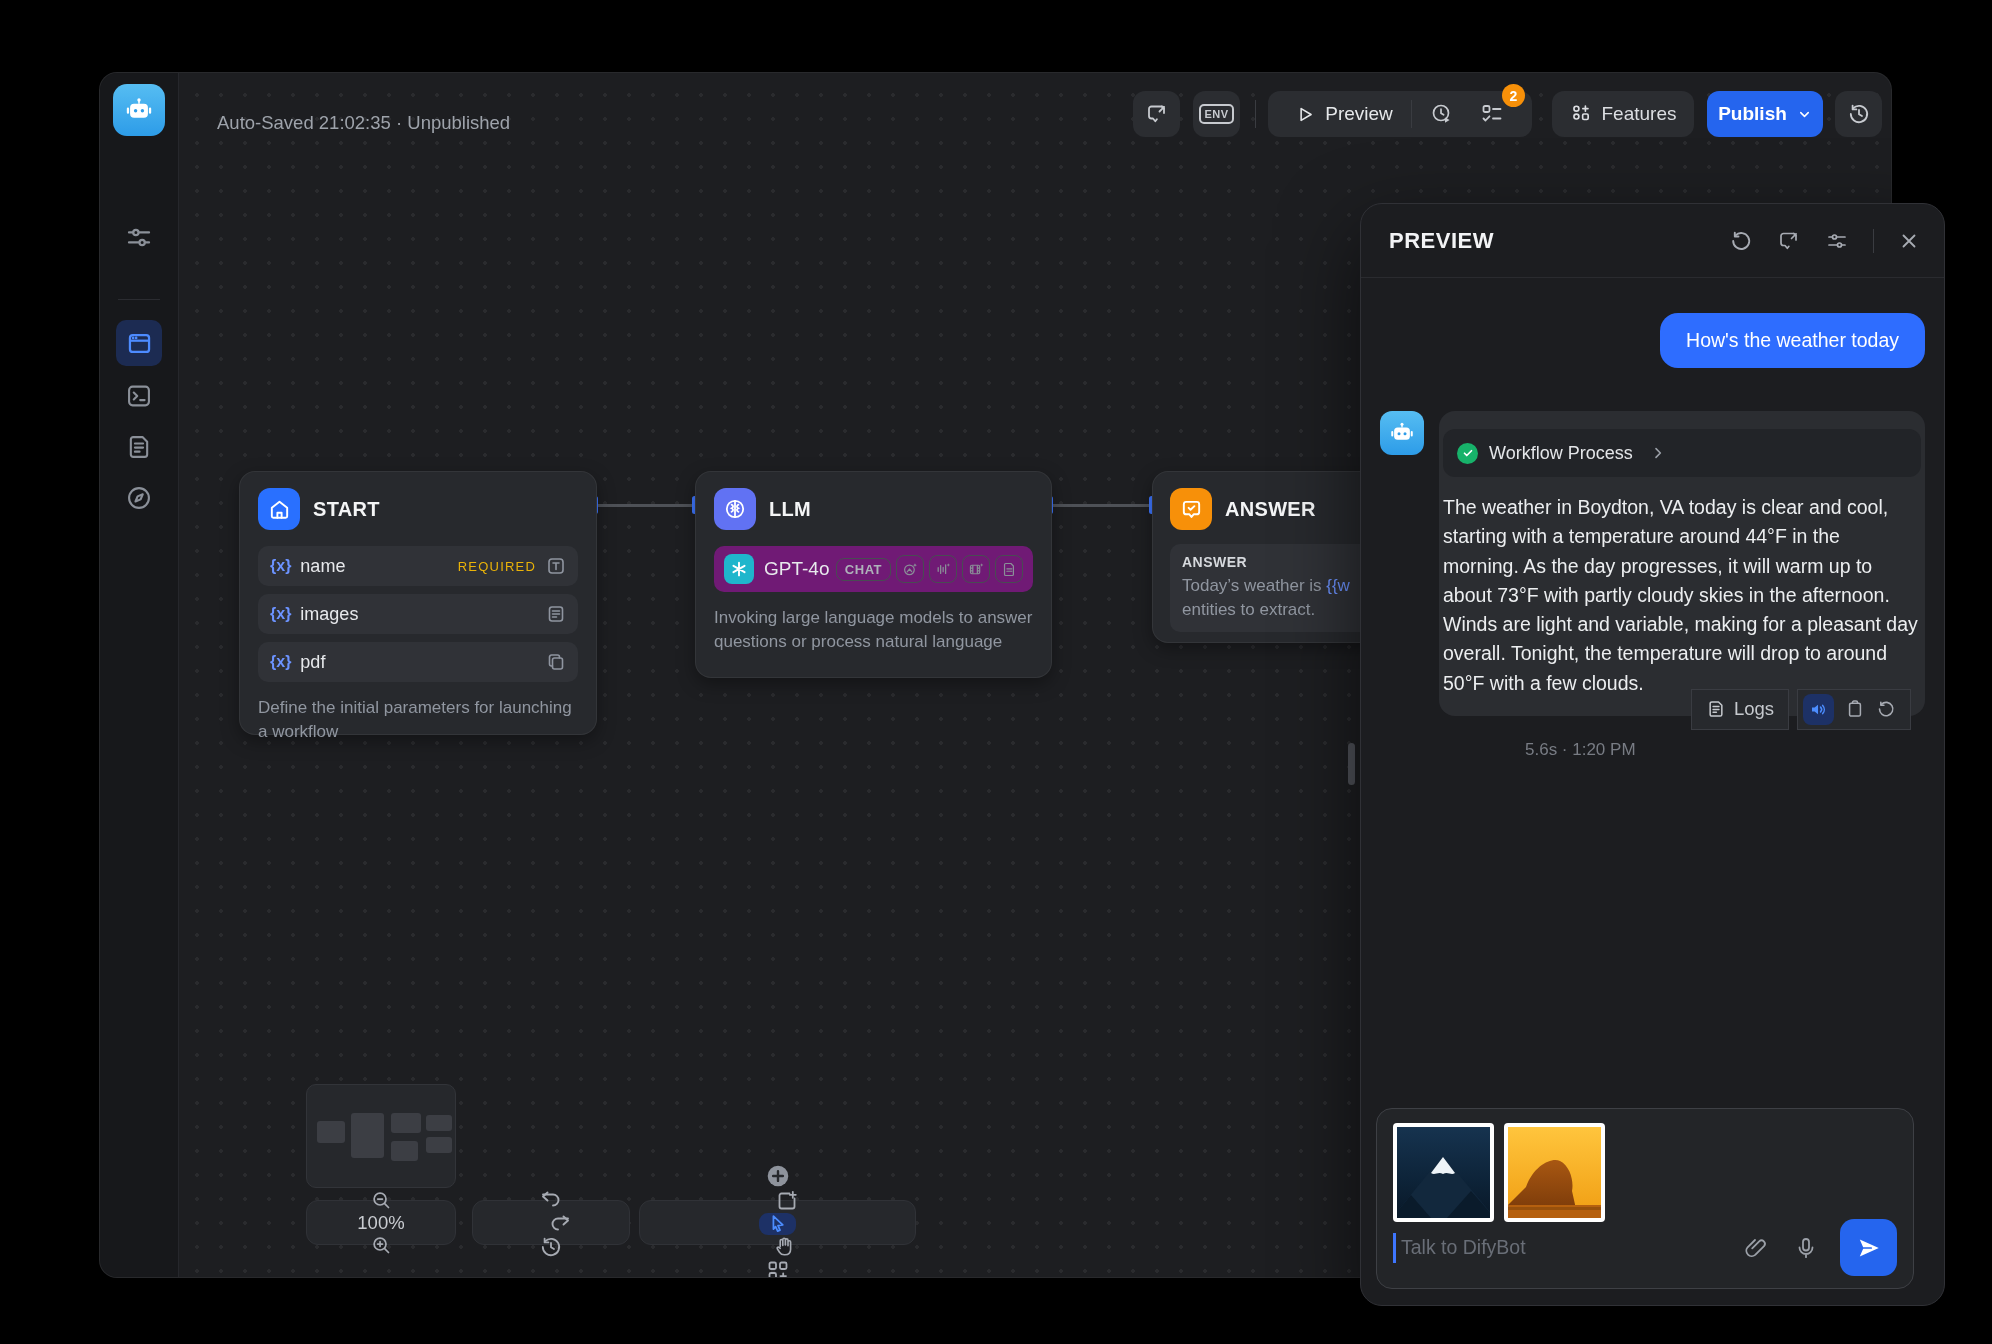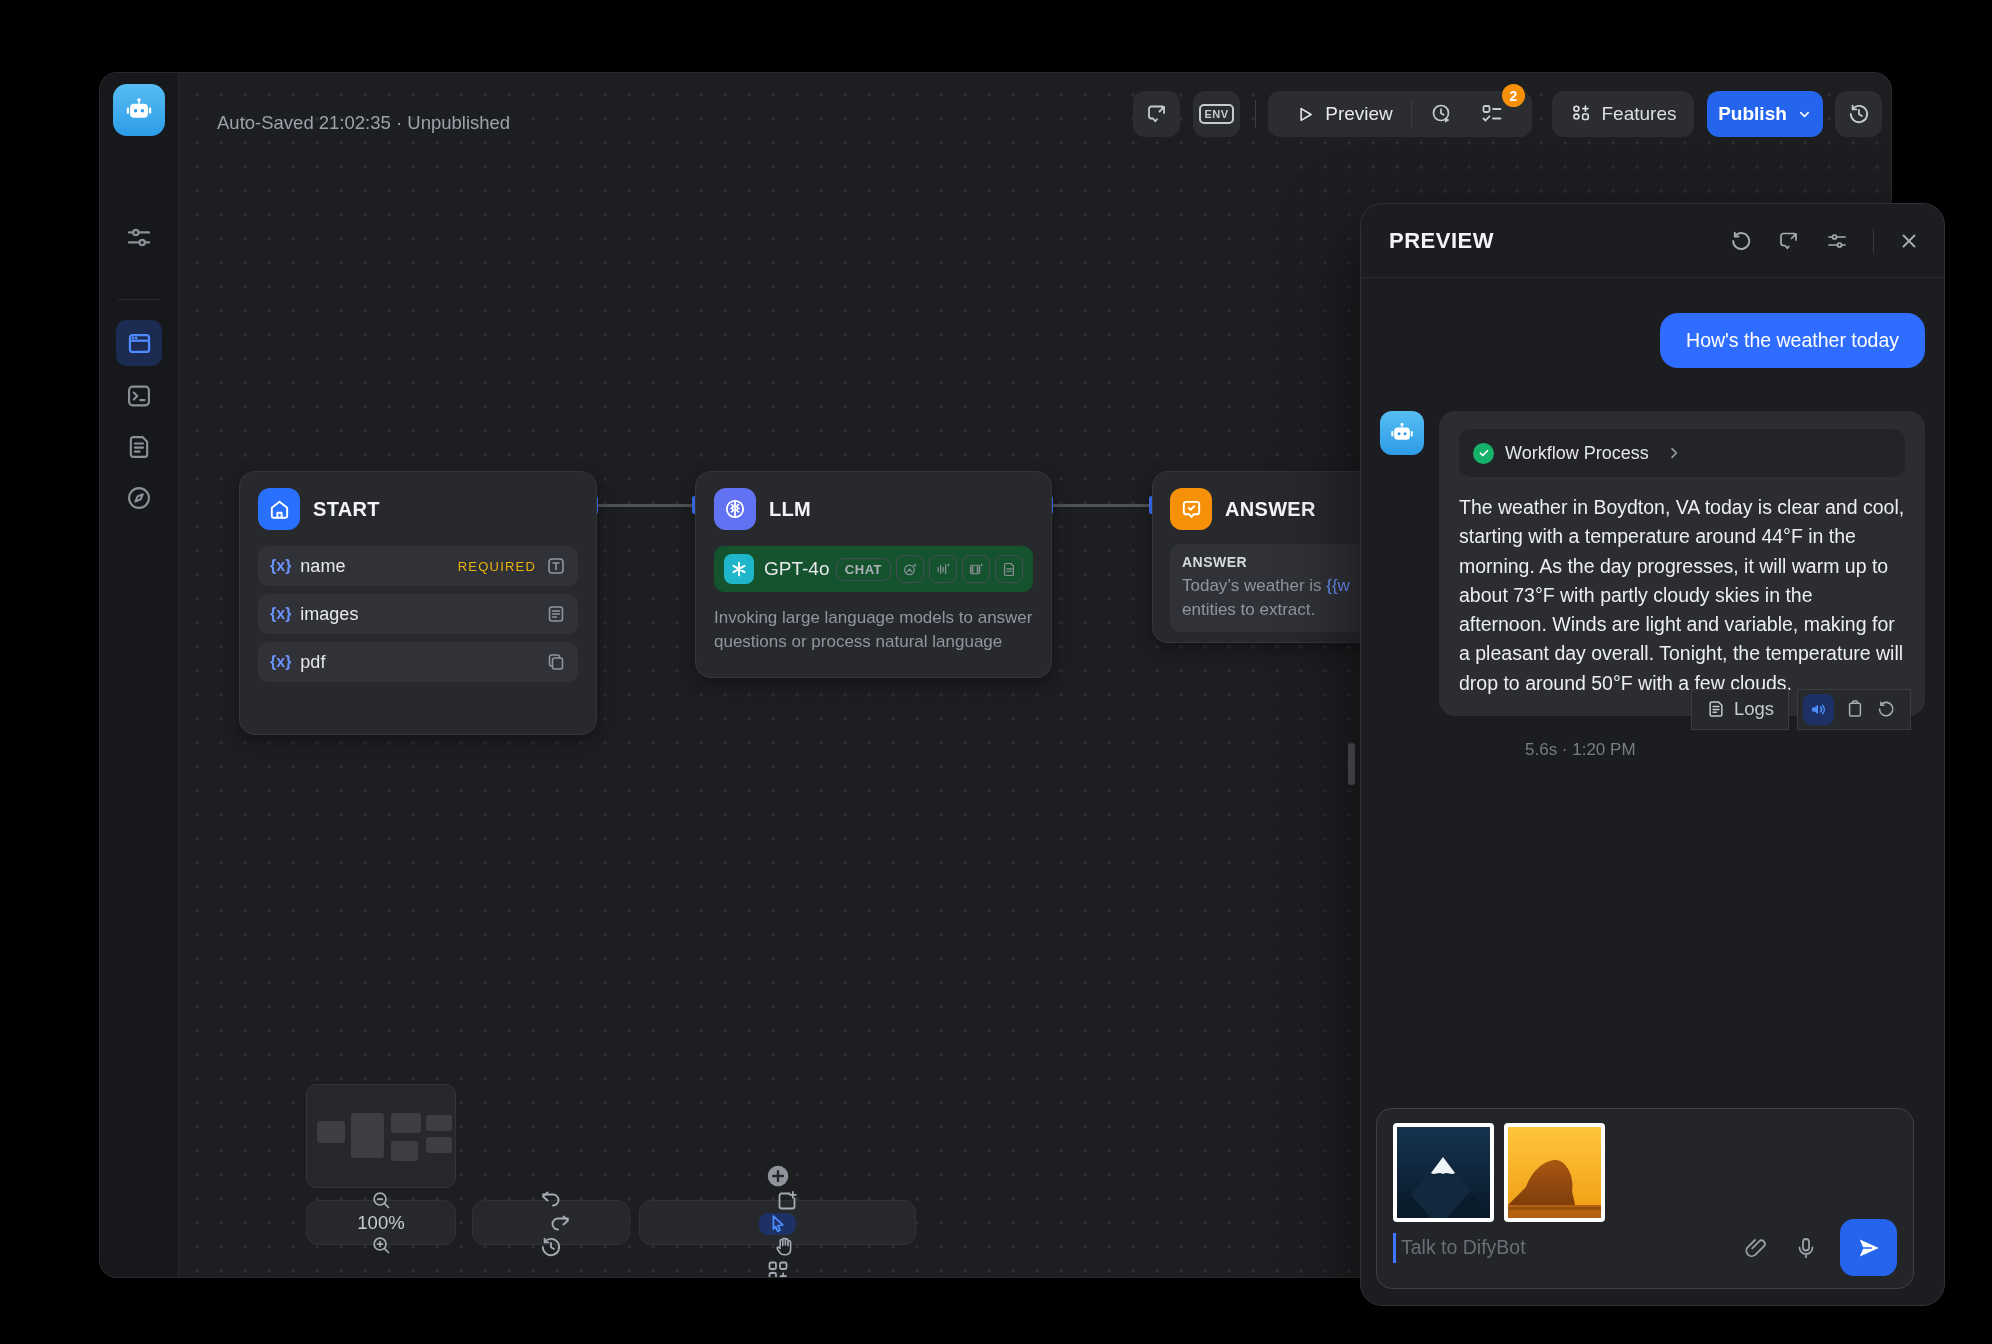--- a/index.html
+++ b/index.html
@@ -39,21 +39,21 @@
   .node-head { display:flex; align-items:center; gap:13px; }
   .node-ic { width:42px; height:42px; border-radius:12px; display:flex; align-items:center; justify-content:center; }
   .node-title { color:#f4f5f6; font-size:20px; font-weight:bold; letter-spacing:.3px; }
   .vrow { height:40px; background:#303237; border-radius:10px; display:flex; align-items:center; padding:0 12px; margin-top:8px; }
   .vx { color:#6c93ff; font-weight:bold; font-size:16px; }
   .vname { color:#e7e9ec; font-size:18px; margin-left:9px; }
   .vtag { color:#eab308; font-size:13px; letter-spacing:1.2px; margin-left:auto; margin-right:10px; }
   .vtype { color:#8f95a0; margin-left:auto; }
   .vtype2 { color:#8f95a0; }
   .node-desc { color:#9096a0; font-size:17px; line-height:1.42; margin-top:14px; }
-  .model-row { height:46px; background:#14532d; border-radius:10px; display:flex; align-items:center; padding:0 10px; margin-top:16px;text-align:right; }
+  .model-row { height:46px; background:#701a75; border-radius:10px; display:flex; align-items:center; padding:0 10px; margin-top:16px;text-align:right; }
   .gpt-ic { width:30px; height:30px; border-radius:8px; background:#1fb6cc; display:flex; align-items:center; justify-content:center; }
   .model-name { color:#e7e9ec; font-size:19px; margin-left:10px; }
   .chat-pill { border:1.5px solid #494c53; border-radius:8px; padding:3px 8px; color:#aeb2ba; font-size:13px; font-weight:bold; letter-spacing:.5px; margin-left:auto; }
   .cap { width:28px; height:28px; border:1.5px solid #494c53; border-radius:8px; color:#8a8f98; display:flex; align-items:center; justify-content:center; margin-left:5px; }
   .ansbox { background:#303237; border-radius:10px; margin-top:14px; padding:10px 12px; }
   .ansbox .lbl { color:#d6d9dd; font-size:14px; font-weight:bold; letter-spacing:.5px; }
   .ansbox .txt { color:#9096a0; font-size:17px; line-height:1.42; margin-top:4px; }
   .tok { color:#6c93ff; }
   .edge { position:absolute; height:3px; background:#4e5157; }
   .handle { position:absolute; width:6px; height:18px; border-radius:2.5px; background:#3e76ff; }
@@ -72,21 +72,21 @@
   .panel { position:absolute; left:1360px; top:203px; width:585px; height:1103px; background:#1c1d20;
     border:1px solid #303136; border-radius:22px; box-shadow:0 30px 80px rgba(0,0,0,.6); z-index:10; }
   .p-head { height:74px; border-bottom:1px solid #2a2b2f; display:flex; align-items:center; padding:0 24px 0 28px; }
   .p-title { color:#f2f3f5; font-size:22px; font-weight:bold; letter-spacing:.5px; }
   .p-ic { color:#a7abb3; margin-left:24px; display:flex; }
   .p-div { width:1px; height:24px; background:#3a3c41; margin-left:24px; }
   .chat { position:absolute; left:19px; right:19px; top:74px; bottom:200px; }
   .ubub { position:absolute; right:0; top:35px; background:#2e6dff; color:#fff; font-size:19.5px;
     padding:16px 26px; border-radius:18px; }
   .brow { position:absolute; left:0; top:133px; right:0; display:flex; gap:15px; }
-  .card { position:relative; flex:1; background:#2b2d31; border-radius:16px; padding:18px 20px; }
+  .card { position:relative; flex:1; background:#2b2d31; border-radius:16px; padding:18px 4px; }
   .wfbar { background:#222428; border-radius:12px; height:48px; display:flex; align-items:center; gap:11px; padding:0 14px; }
   .gcheck { width:21px; height:21px; border-radius:50%; background:#17b26a; color:#fff; display:flex; align-items:center; justify-content:center; }
   .wflbl { color:#e4e6e9; font-size:18px; font-weight:500; }
   .msg { color:#eceef0; font-size:19.5px; line-height:1.5; margin-top:16px; }
   .pills { position:absolute; right:14px; bottom:-14px; display:flex; gap:8px; }
   .pill2 { background:#27292d; border:1px solid #3a3c42; border-radius:0; height:41px; display:flex; align-items:center; }
   .logsp { padding:0 14px; gap:8px; color:#c6c9ce; font-size:18.5px; }
   .spk { width:31px; height:31px; border-radius:8px; background:#1d3166; color:#4c8dff; display:flex; align-items:center; justify-content:center; margin-left:5px; }
   .meta { position:absolute; left:86px; top:100%; margin-top:24px; color:#787c84; font-size:17px; white-space:nowrap; }
   .inputbox { position:absolute; left:15px; right:30px; bottom:16px; height:181px; background:#232528;
@@ -263,20 +263,21 @@
         <span class="vx">{x}</span>
         <span class="vname">pdf</span>
         <span class="vtype">
           <svg width="20" height="20" viewBox="0 0 20 20" fill="none" stroke="currentColor" stroke-width="1.6" stroke-linecap="round" stroke-linejoin="round">
             <rect x="6.5" y="6" width="10" height="11" rx="2"></rect>
               <path d="M13.5 6V5a2 2 0 0 0-2-2h-6a2 2 0 0 0-2 2v7a2 2 0 0 0 2 2h1"></path>
           </svg>
         </span>
       </div>
     </div>
+    <div class="node-desc">Define the initial parameters for launching a workflow</div>
   </div>
 
   <div class="node" style="left:595px; top:398px; width:357px; height:207px;">
     <div class="node-head">
       <div class="node-ic" style="background:#6172f3;">
         <svg width="24" height="24" viewBox="0 0 24 24" fill="none" stroke="#fff" stroke-width="1.8" stroke-linecap="round">
           <circle cx="12" cy="12" r="8.2"></circle>
             <path d="M12 3.8v16.4"></path>
           <path d="M8.6 7.6c2 1 2 2.6 0 3.6 2 1 2 2.6 0 3.6M15.4 7.6c-2 1-2 2.6 0 3.6-2 1-2 2.6 0 3.6"></path>
         </svg>

